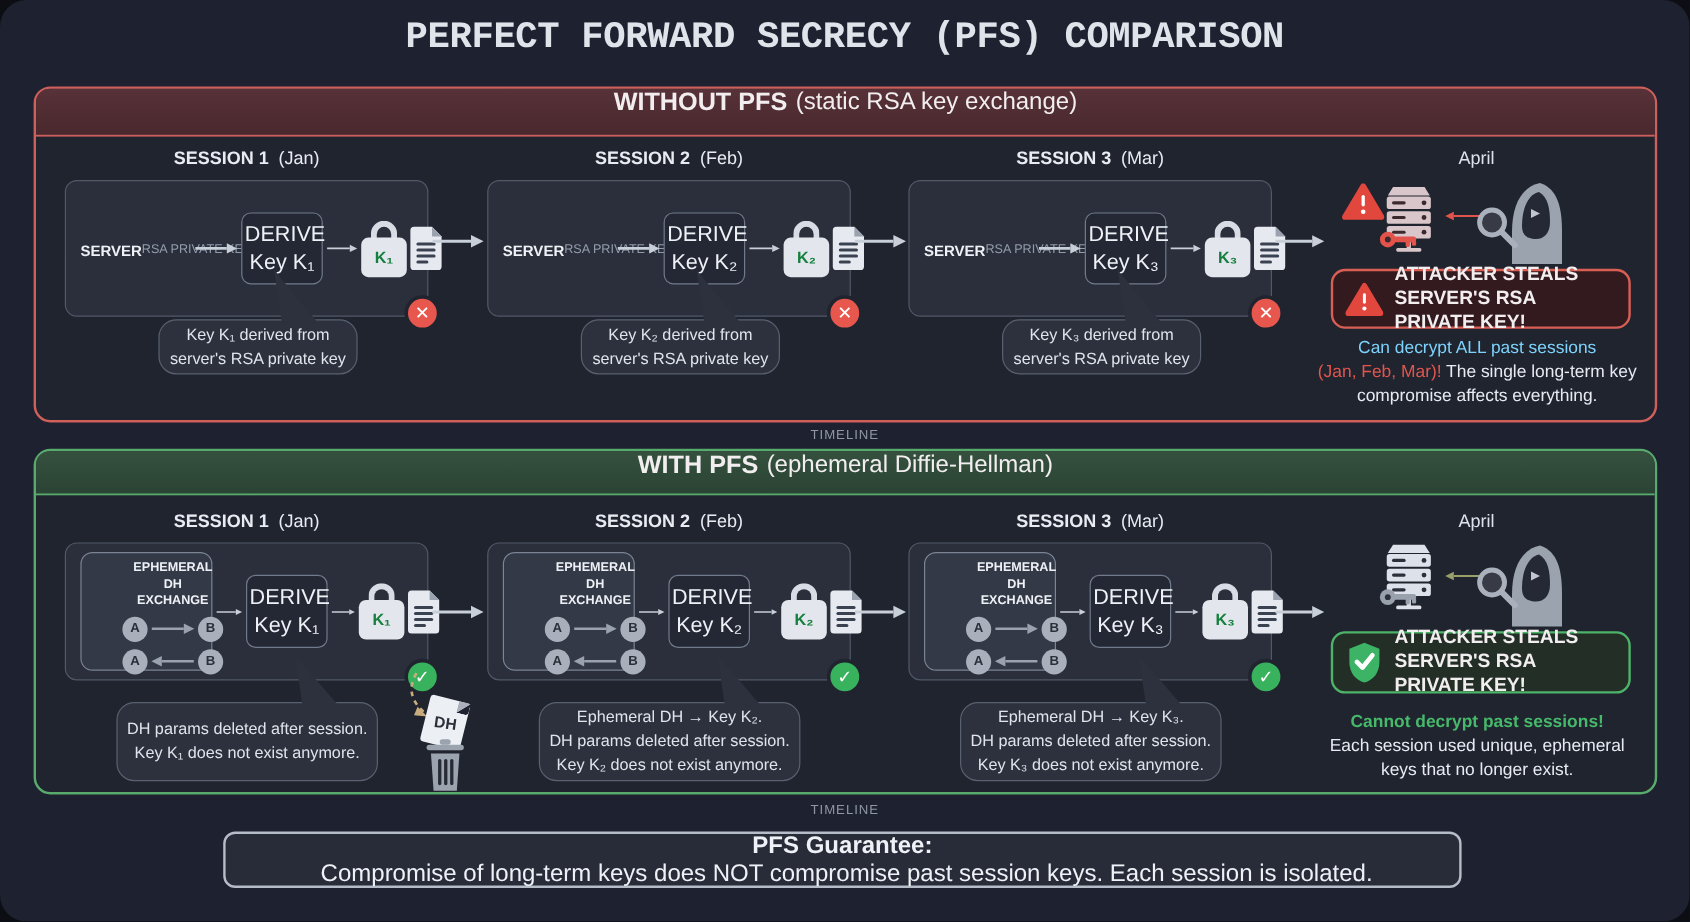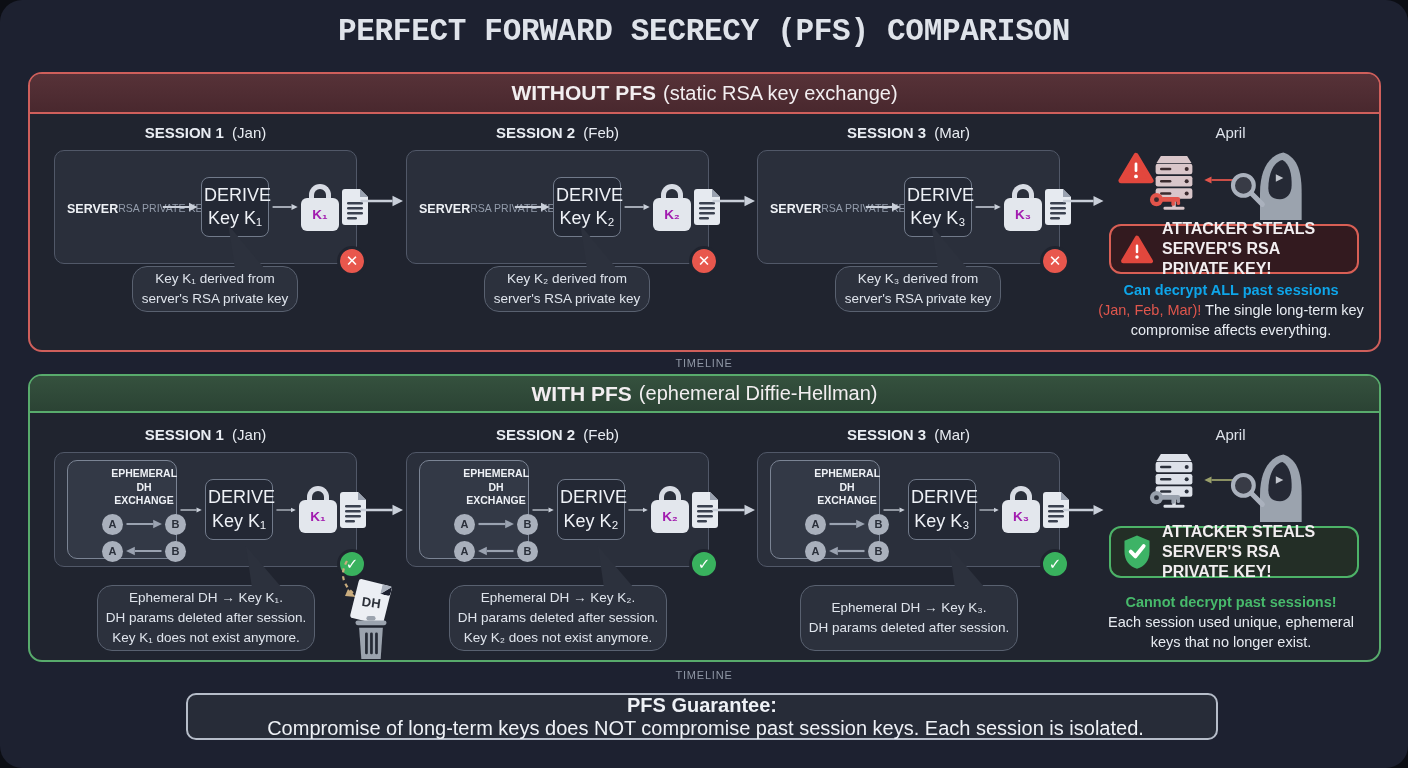--- a/index.html
+++ b/index.html
@@ -7,21 +7,21 @@
   .page{position:relative;width:1408px;height:768px;background:#1d2130;border-radius:22px;overflow:hidden;}
 
   .title{position:absolute;top:14px;left:0;width:100%;text-align:center;margin:0;
          font-size:31px;font-weight:700;letter-spacing:-0.3px;color:#dfe3ea;font-family:Liberation Mono, monospace;}
 
   
   .panel{position:absolute;left:28px;width:1353px;border-radius:14px;background:#20242f;}
   .panel-red{top:72px;height:280px;border:2px solid #cf5f5b;}
   .panel-green{top:374px;height:288px;border:2px solid #58ab6c;}
   .panel-header{position:absolute;top:0;left:0;right:0;border-top-left-radius:11px;border-top-right-radius:11px;
-                display:flex;align-items:center;justify-content:center;color:#f2eef0;}
+                display:flex;justify-content:center;color:#f2eef0;}
   .panel-red .panel-header{height:40px;background:linear-gradient(180deg,#573238,#49282e);border-bottom:2px solid #cf5f5b;}
   .panel-green .panel-header{height:37px;background:linear-gradient(180deg,#35513e,#2b4334);border-bottom:2px solid #58ab6c;}
   .panel-header b{font-size:21px;font-weight:700;}
   .panel-header span{font-size:20px;font-weight:400;margin-left:7px;}
 
   
   .session{position:absolute;top:0;height:100%;width:303px;}
   .s1{left:24px;} .s2{left:376px;} .s3{left:727px;}
   .session-label{position:absolute;top:50px;width:100%;text-align:center;font-size:15px;color:#e8ecf2;}
   .session-label b{font-weight:700;}
@@ -35,21 +35,21 @@
   .server-name{font-size:12.5px;font-weight:700;color:#eef1f5;margin-top:2px;}
   .server-sub{font-size:10.5px;color:#939cab;white-space:nowrap;}
 
   .flow-arrow{color:#c9cfd9;flex:none;}
   .derive-box{flex:none;width:68px;padding:6px 2px;background:#232834;border:1.5px solid #717a8a;border-radius:8px;
               text-align:center;font-size:18px;line-height:1.3;color:#eef1f6;}
   .lock{position:relative;flex:none;width:38px;height:47px;}
   .lock-shackle{position:absolute;top:0;left:8px;width:22px;height:16px;border:5px solid #d8dce4;border-bottom:none;
                 border-radius:11px 11px 0 0;}
   .lock-body{position:absolute;top:14px;left:0;width:38px;height:33px;background:#e3e7ed;border-radius:6px;
-             display:flex;align-items:center;justify-content:center;font-size:13.5px;font-weight:700;color:#a21caf;}
+             display:flex;align-items:center;justify-content:center;font-size:13.5px;font-weight:700;color:#15803d;}
   .doc-icon{flex:none;margin-left:-2px;}
 
   .badge{position:absolute;right:-11px;bottom:-13px;width:30px;height:30px;border-radius:50%;
          display:flex;align-items:center;justify-content:center;color:#fff;font-size:15px;font-weight:700;
          border:3px solid #20242f;}
   .badge-x{background:#e8574d;}
   .badge-check{background:#39b25e;}
 
   
   .bubble{position:absolute;background:#2c313d;border:1.5px solid #596170;border-radius:15px;
@@ -85,21 +85,21 @@
   .scene{position:absolute;left:30px;top:74px;width:210px;height:84px;}
   .scene>*{position:absolute;}
   .alert{position:absolute;left:31px;top:150px;width:250px;border-radius:12px;
          display:flex;align-items:center;padding:7px 8px 7px 10px;gap:9px;}
   .alert-red{background:#331a1f;border:2px solid #d95f55;height:50px;}
   .alert-green{background:#232e26;border:2px solid #4db368;height:52px;}
   .alert-text{font-size:16px;font-weight:700;line-height:1.25;color:#f2eef0;}
   .notes{position:absolute;left:14px;top:206px;width:278px;text-align:center;font-size:14.5px;line-height:1.38;color:#e7ebf1;}
   .panel-green .notes{top:216px;}
   .note-red{color:#e0564d;}
-  .note-red-bold{display:block;color:#0ea5e9;font-weight:700;}
+  .note-red-bold{display:block;color:#7dd3fc;font-weight:400;}
   .note-green-bold{display:block;color:#47b96b;font-weight:700;}
 
   
   .trash-group{position:absolute;left:272px;top:182px;width:80px;height:104px;}
   .trash-group>*{position:absolute;}
   .dh-paper{left:28px;top:24px;width:34px;height:40px;background:#eceff4;border-radius:3px;
             transform:rotate(14deg);display:flex;align-items:center;justify-content:center;}
   .dh-paper::after{content:"";position:absolute;top:0;right:0;border-top:10px solid #1d2130;border-left:10px solid #aab1bd;
                    border-top-right-radius:3px;transform:rotate(90deg);}
   .dh-paper span{font-size:13px;font-weight:700;color:#2b3039;transform:rotate(-6deg);}
@@ -395,21 +395,20 @@
         <div class="lock">
           <div class="lock-shackle"></div>
           <div class="lock-body">K₁</div>
         </div>
         <svg class="doc-icon" width="30" height="38">
             <use href="#ic-doc"></use>
           </svg>
         <div class="badge badge-check">✓</div>
       </div>
       <div class="bubble">
-        <div>Ephemeral DH → Key K₁.</div>
         <div>DH params deleted after session.</div>
         <div>Key K₁ does not exist anymore.</div>
       </div>
       <div class="trash-group">
         <svg style="left:8px;top:0" width="34" height="44">
           <path d="M13,3 C6,15 8,26 20,36" stroke="#c9ac7e" stroke-width="2.2" fill="none" stroke-dasharray="4 4"></path>
           <path d="M14,31 L22,39 L11,38 Z" fill="#c9ac7e"></path>
         </svg>
         <div class="dh-paper">
             <span>DH</span>
@@ -513,20 +512,21 @@
           <div class="lock-body">K₃</div>
         </div>
         <svg class="doc-icon" width="30" height="38">
             <use href="#ic-doc"></use>
           </svg>
         <div class="badge badge-check">✓</div>
       </div>
       <div class="bubble">
         <div>Ephemeral DH → Key K₃.</div>
         <div>DH params deleted after session.</div>
+        <div>Key K₃ does not exist anymore.</div>
       </div>
     </div>
 
     <svg class="link-arrow la1" width="45" height="12">
         <use href="#ic-arrow"></use>
       </svg>
     <svg class="link-arrow la2" width="45" height="12">
         <use href="#ic-arrow"></use>
       </svg>
     <svg class="link-arrow la3" width="42" height="12">

